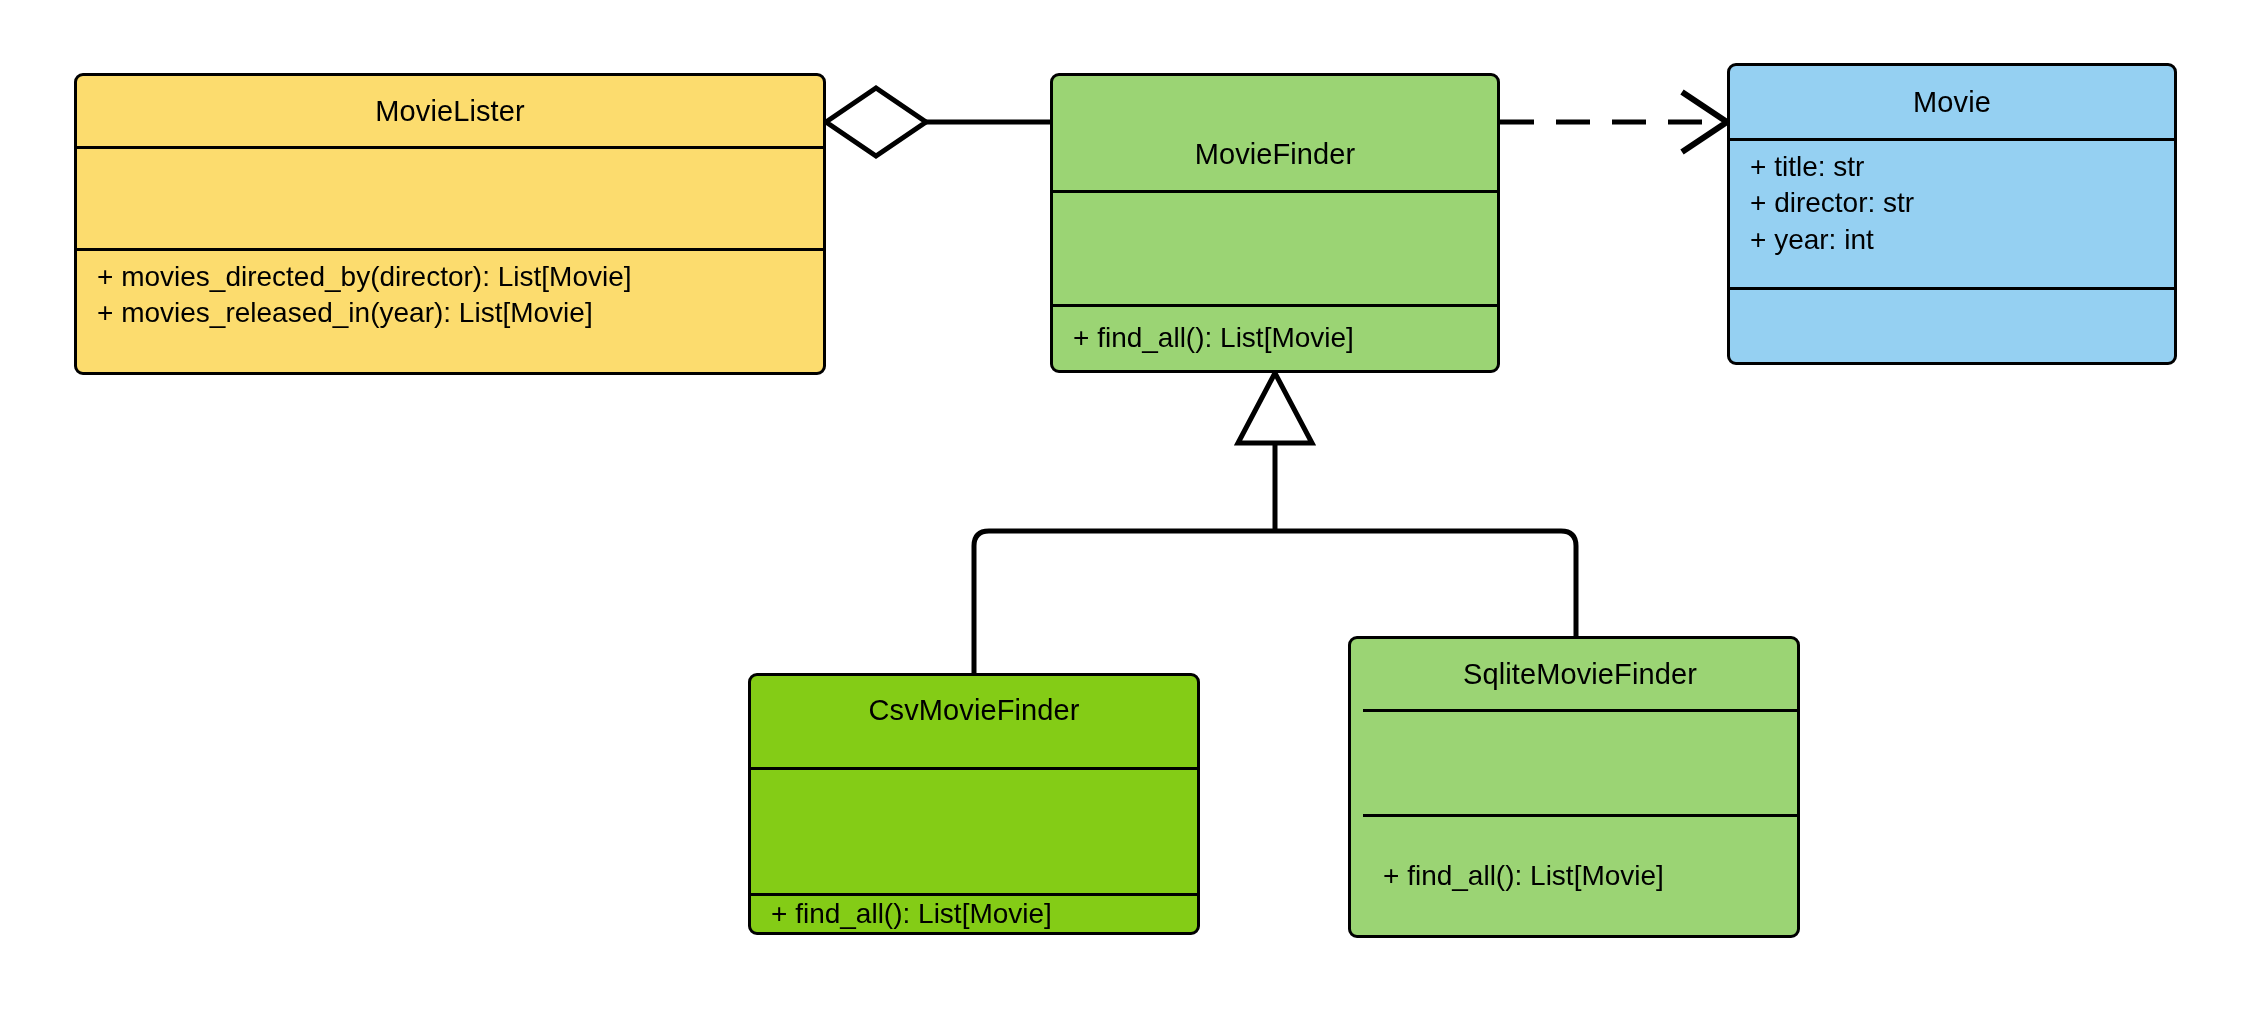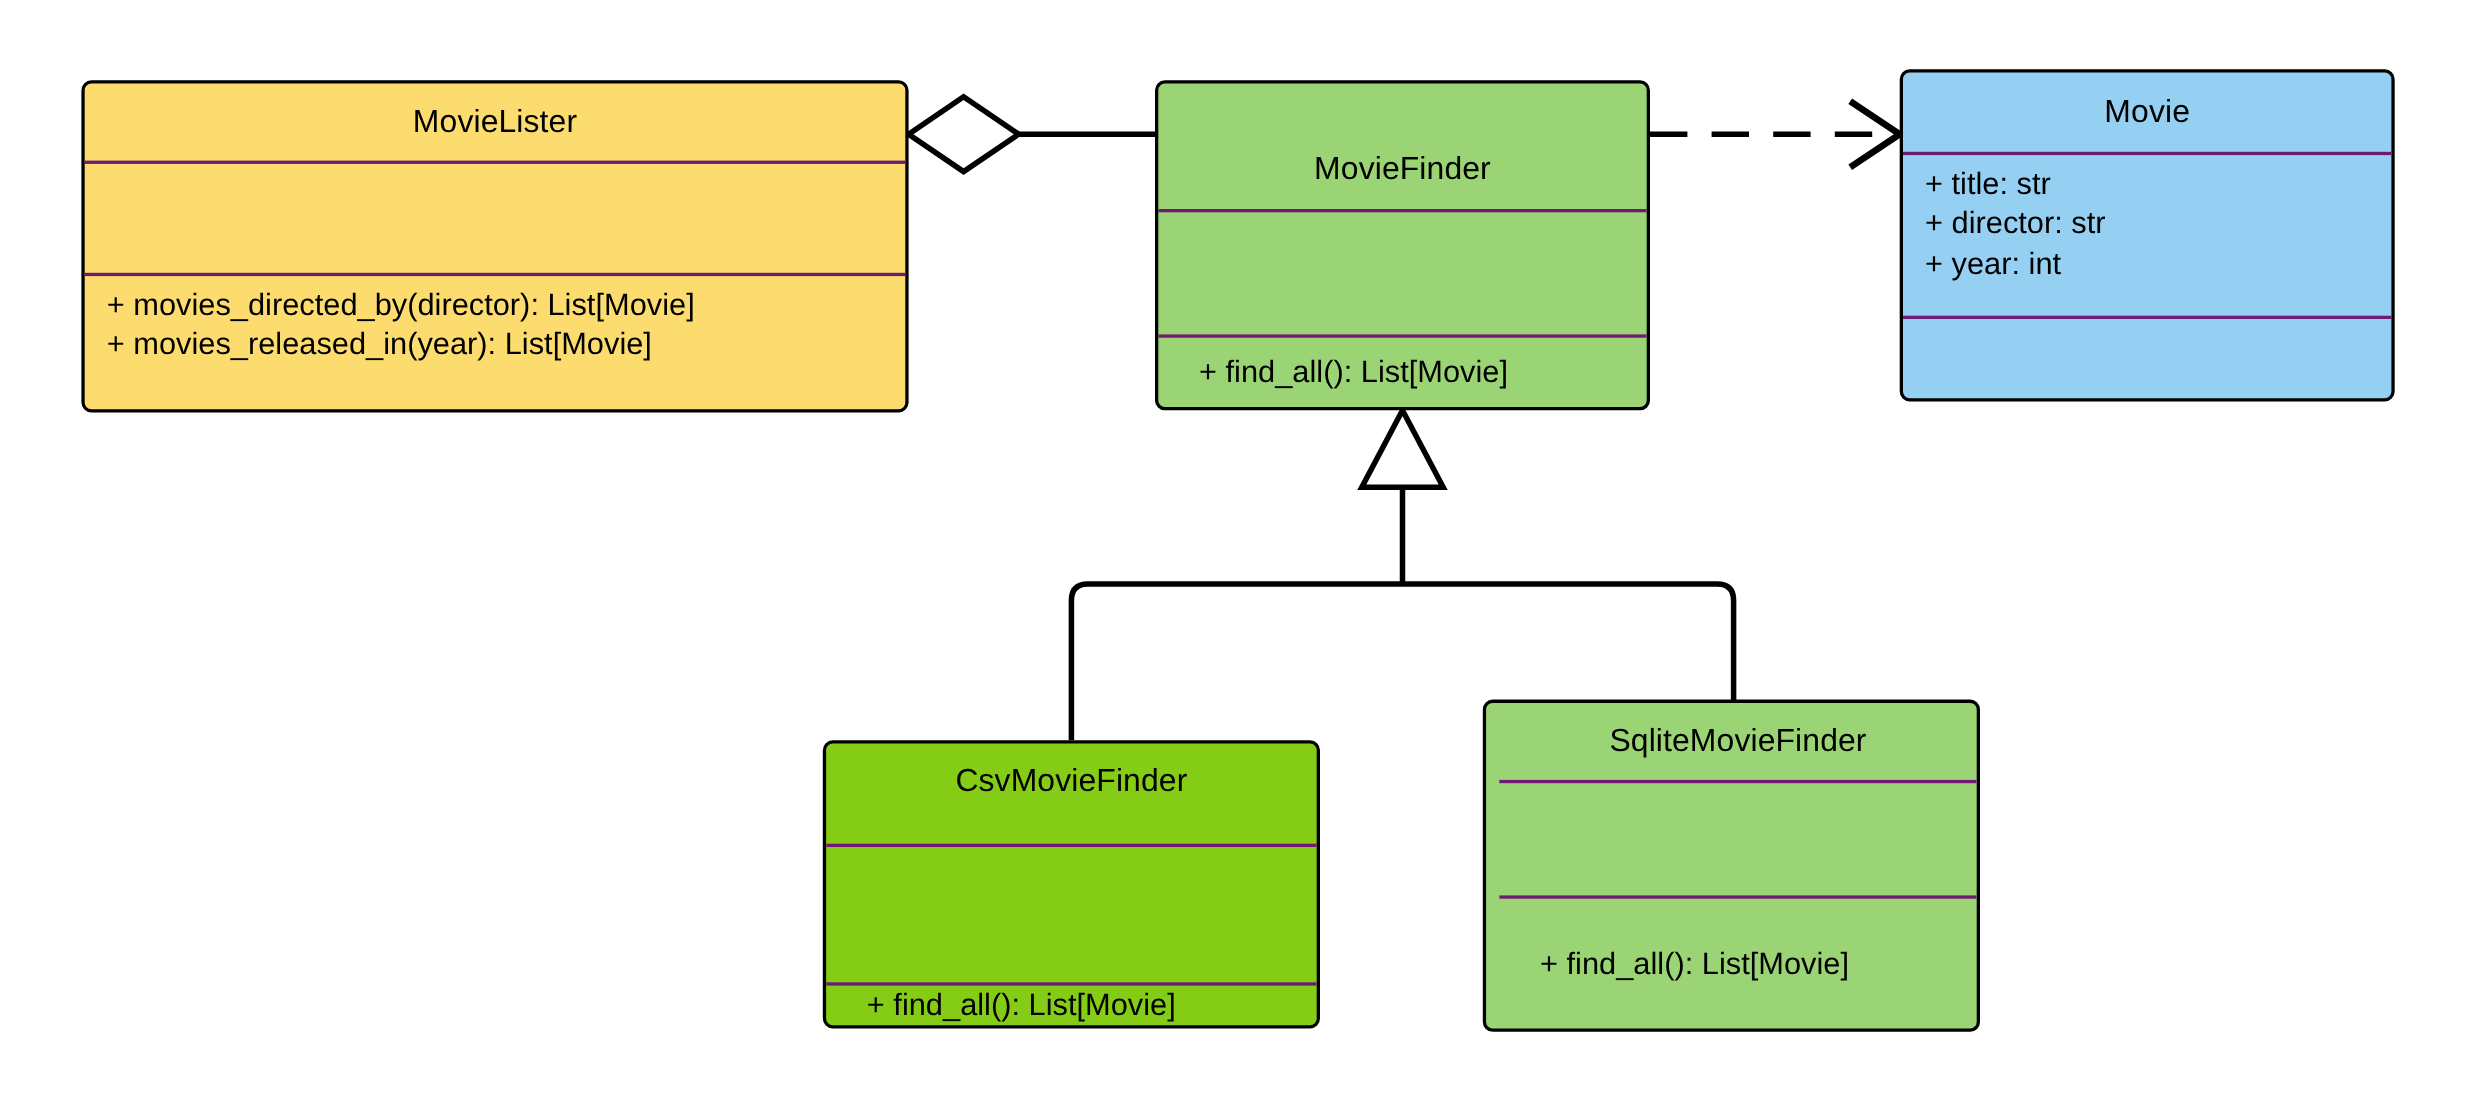--- a/index.html
+++ b/index.html
@@ -34,21 +34,21 @@
     overflow: hidden;
     display: flex;
     flex-direction: column;
     z-index: 2;
   }
   .compartment {
     box-sizing: border-box;
     position: relative;
   }
   .compartment + .compartment {
-    border-top: 3px solid #701a75;
+    border-top: 3px solid #000000;
   }
   .class-name {
     display: flex;
     align-items: center;
     justify-content: center;
     font-size: 29px;
     color: #000000;
     letter-spacing: 0.1px;
   }
   .member-list {
@@ -86,21 +86,20 @@
   #class-CsvMovieFinder .c-ops   { flex: 1 1 auto; display:flex; align-items:center; }
 
   #class-SqliteMovieFinder{ left: 1348px; top: 636px; width: 452px; height: 302px; background: #9BD474; padding-left: 12px; }
   #class-SqliteMovieFinder .c-name  { height: 70px; }
   #class-SqliteMovieFinder .c-attrs { height: 105px; }
   #class-SqliteMovieFinder .c-ops   { flex: 1 1 auto; display:flex; align-items:center; }
 
   .member-list.centered-one {
     padding-top: 0;
     width: 100%;
-    margin-left: 17px;
   }
 </style>
 </head>
 <body>
 
 <div id="diagram-root">
 
   <svg id="edge-layer" viewBox="0 0 2250 1011" width="2250" height="1011" xmlns="http://www.w3.org/2000/svg">
 
     <g>

